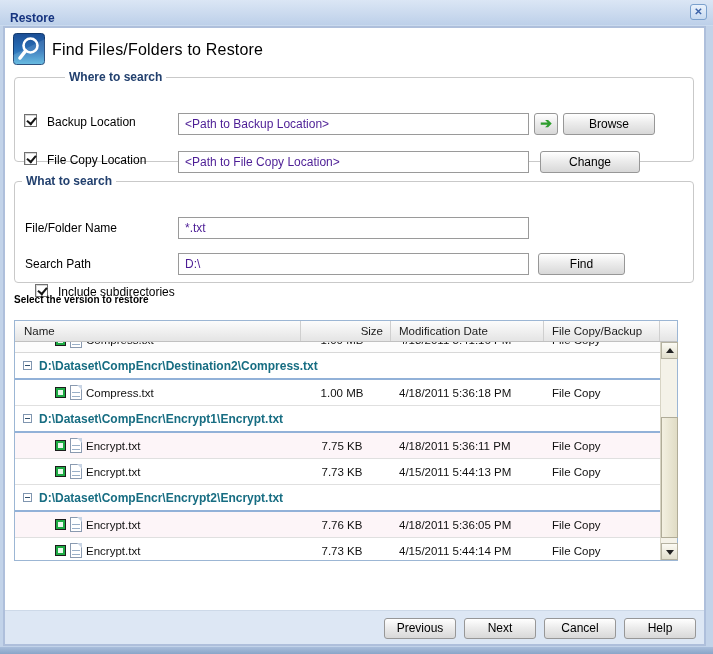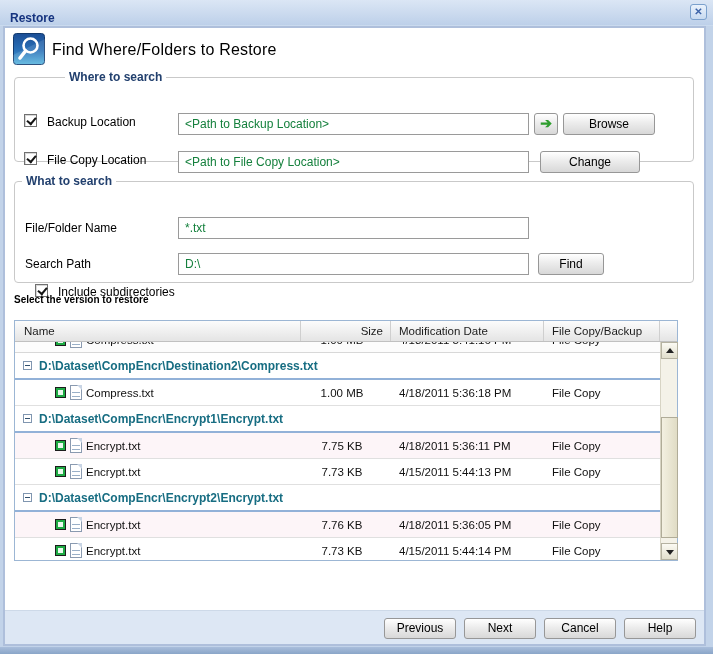--- a/index.html
+++ b/index.html
@@ -28,21 +28,21 @@
   .g-where { top:42px; height:92px; }
   .g-what  { top:146px; height:109px; }
 
   .cb { position:absolute; width:13px; height:13px; background:#fff; border:1px solid #707070;
     box-shadow:inset 1px 1px 0 #d8d8d8; }
   .cb::after { content:""; position:absolute; left:2px; top:2px; width:7px; height:4px;
     border-left:2px solid #161616; border-bottom:2px solid #161616; transform:rotate(-50deg); }
   .lbl { position:absolute; font-size:12px; color:#000; white-space:nowrap; }
 
   input.txt { position:absolute; height:22px; border:1px solid #9a9a9a; background:#fff;
-    font-family:"Liberation Sans",sans-serif; font-size:12px; color:#15803d; padding:0 6px; }
+    font-family:"Liberation Sans",sans-serif; font-size:12px; color:#4c1d95; padding:0 6px; }
 
   .btn { position:absolute; height:22px; border:1px solid #979797; border-radius:3px;
     background:linear-gradient(#ffffff,#ececec 45%,#d8d8d8); font-size:12px; color:#000;
     text-align:center; line-height:20px; cursor:pointer; }
   .gobtn { width:24px; font-size:14px; font-weight:bold; color:#2e9e2e; line-height:19px; }
 
   .select-label { position:absolute; left:9px; top:266px; font-size:10px; font-weight:bold; color:#000; }
 
   
   .grid { position:absolute; left:9px; top:292px; width:664px; height:241px; border:1px solid #9cb6d4; background:#fff; }
@@ -119,21 +119,21 @@
               <stop offset="0.55" stop-color="#2a71b8"></stop>
               <stop offset="1" stop-color="#55b4de"></stop>
           </linearGradient>
         </defs>
         <rect x="0.5" y="0.5" width="31" height="31" rx="3" fill="url(#sg)" stroke="#123a6e"></rect>
         <polygon points="0,22 32,6 32,32 0,32" fill="#ffffff" opacity="0.12"></polygon>
         <circle cx="17.5" cy="12.5" r="7" fill="none" stroke="#ffffff" stroke-width="2.6"></circle>
         <line x1="12.5" y1="18" x2="7" y2="25" stroke="#ffffff" stroke-width="3.6" stroke-linecap="round"></line>
       </svg>
     </span>
-    <div class="hdr-title">Find Where/Folders to Restore</div>
+    <div class="hdr-title">Find Files/Folders to Restore</div>
 
     <fieldset class="group g-where" style="position:absolute;padding-left:43px;">
       <legend>Where to search</legend>
       <span class="cb" style="left:9px; top:30px;"></span>
       <span class="lbl" style="left:32px; top:31px;">Backup Location</span>
       <input class="txt" style="left: 163px; top: 29px; width: 351px;" value="&lt;Path to Backup Location&gt;">
       <div class="btn gobtn" style="left:519px; top:29px;">➔</div>
       <div class="btn" style="left:548px; top:29px; width:92px;">Browse</div>
 
       <span class="cb" style="left:9px; top:68px;"></span>
@@ -141,21 +141,21 @@
       <input class="txt" style="left: 163px; top: 67px; width: 351px;" value="&lt;Path to File Copy Location&gt;">
       <div class="btn" style="left:525px; top:67px; width:100px;">Change</div>
     </fieldset>
 
     <fieldset class="group g-what" style="position:absolute;">
       <legend>What to search</legend>
       <span class="lbl" style="left:10px; top:33px;">File/Folder Name</span>
       <input class="txt" style="left: 163px; top: 29px; width: 351px;" value="*.txt">
       <span class="lbl" style="left:10px; top:69px;">Search Path</span>
       <input class="txt" style="left: 163px; top: 65px; width: 351px;" value="D:\">
-      <div class="btn" style="left:523px; top:65px; width:66px;">Find</div>
+      <div class="btn" style="left:523px; top:65px; width:87px;">Find</div>
       <span class="cb" style="left:20px; top:96px;"></span>
       <span class="lbl" style="left:43px; top:97px;">Include subdirectories</span>
     </fieldset>
 
     <div class="select-label">Select the version to restore</div>
 
     <div class="grid">
       <div class="grid-header">
         <div class="hcell c-name">Name</div>
         <div class="hcell c-size">Size</div>

